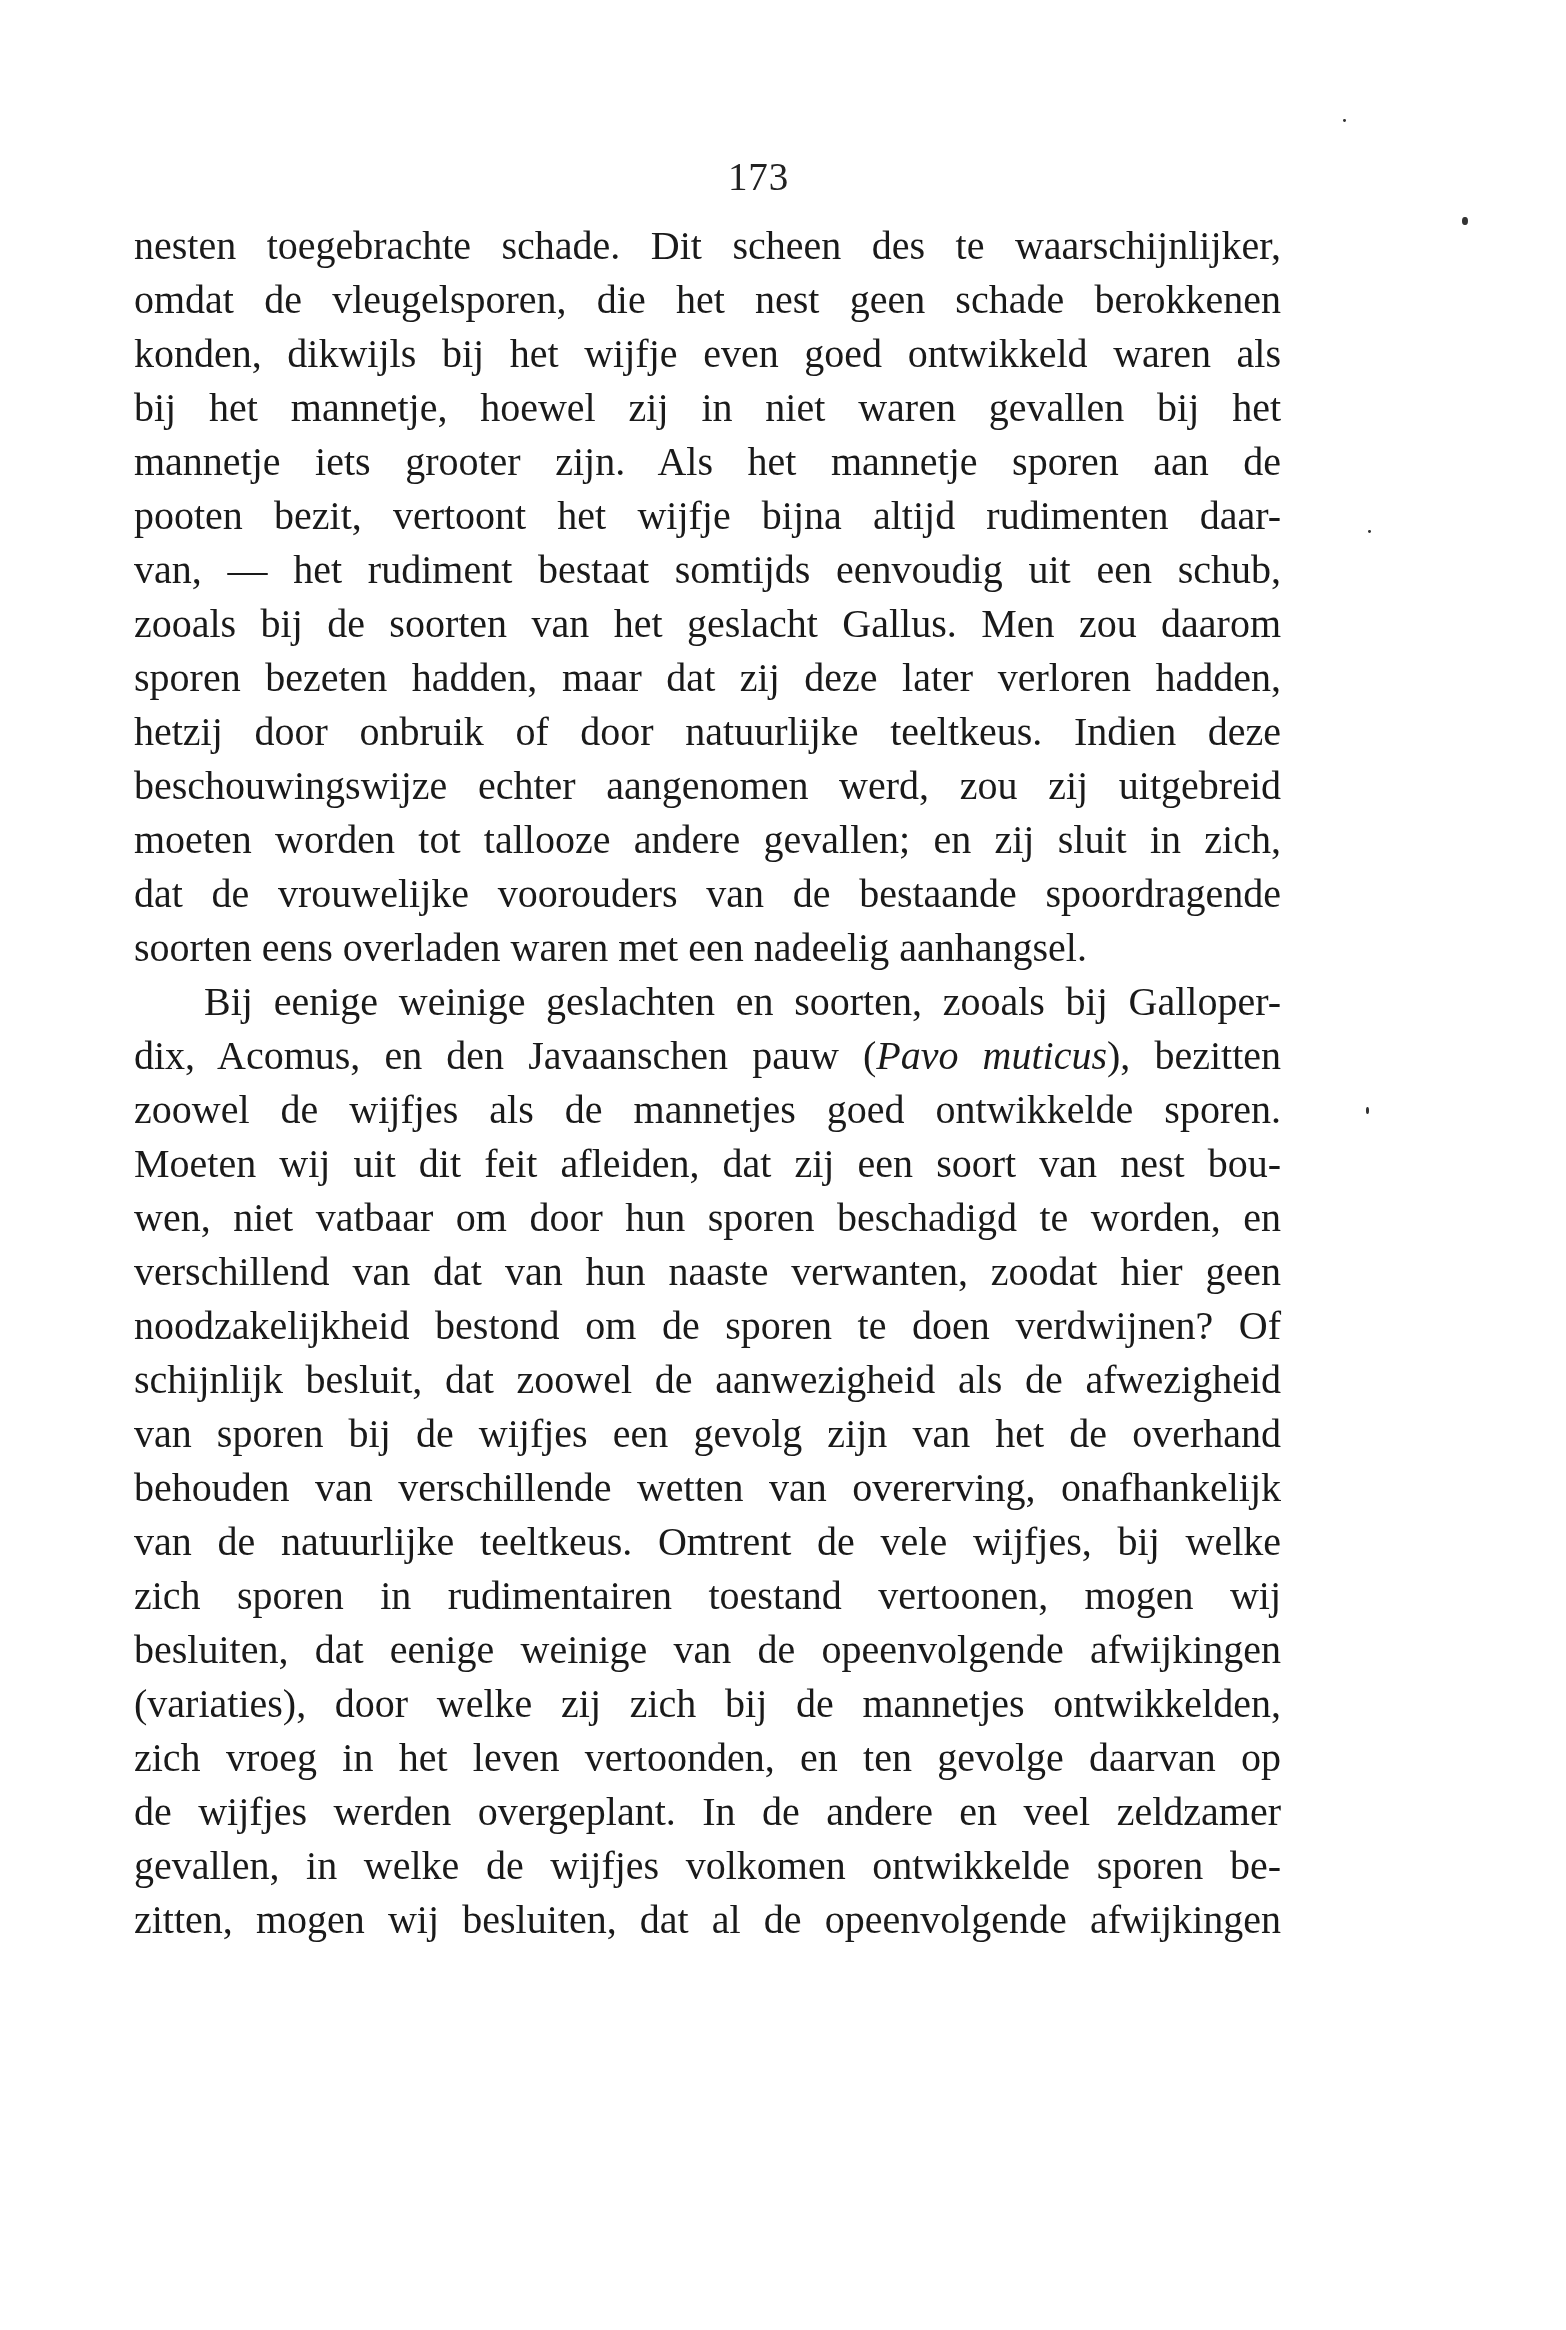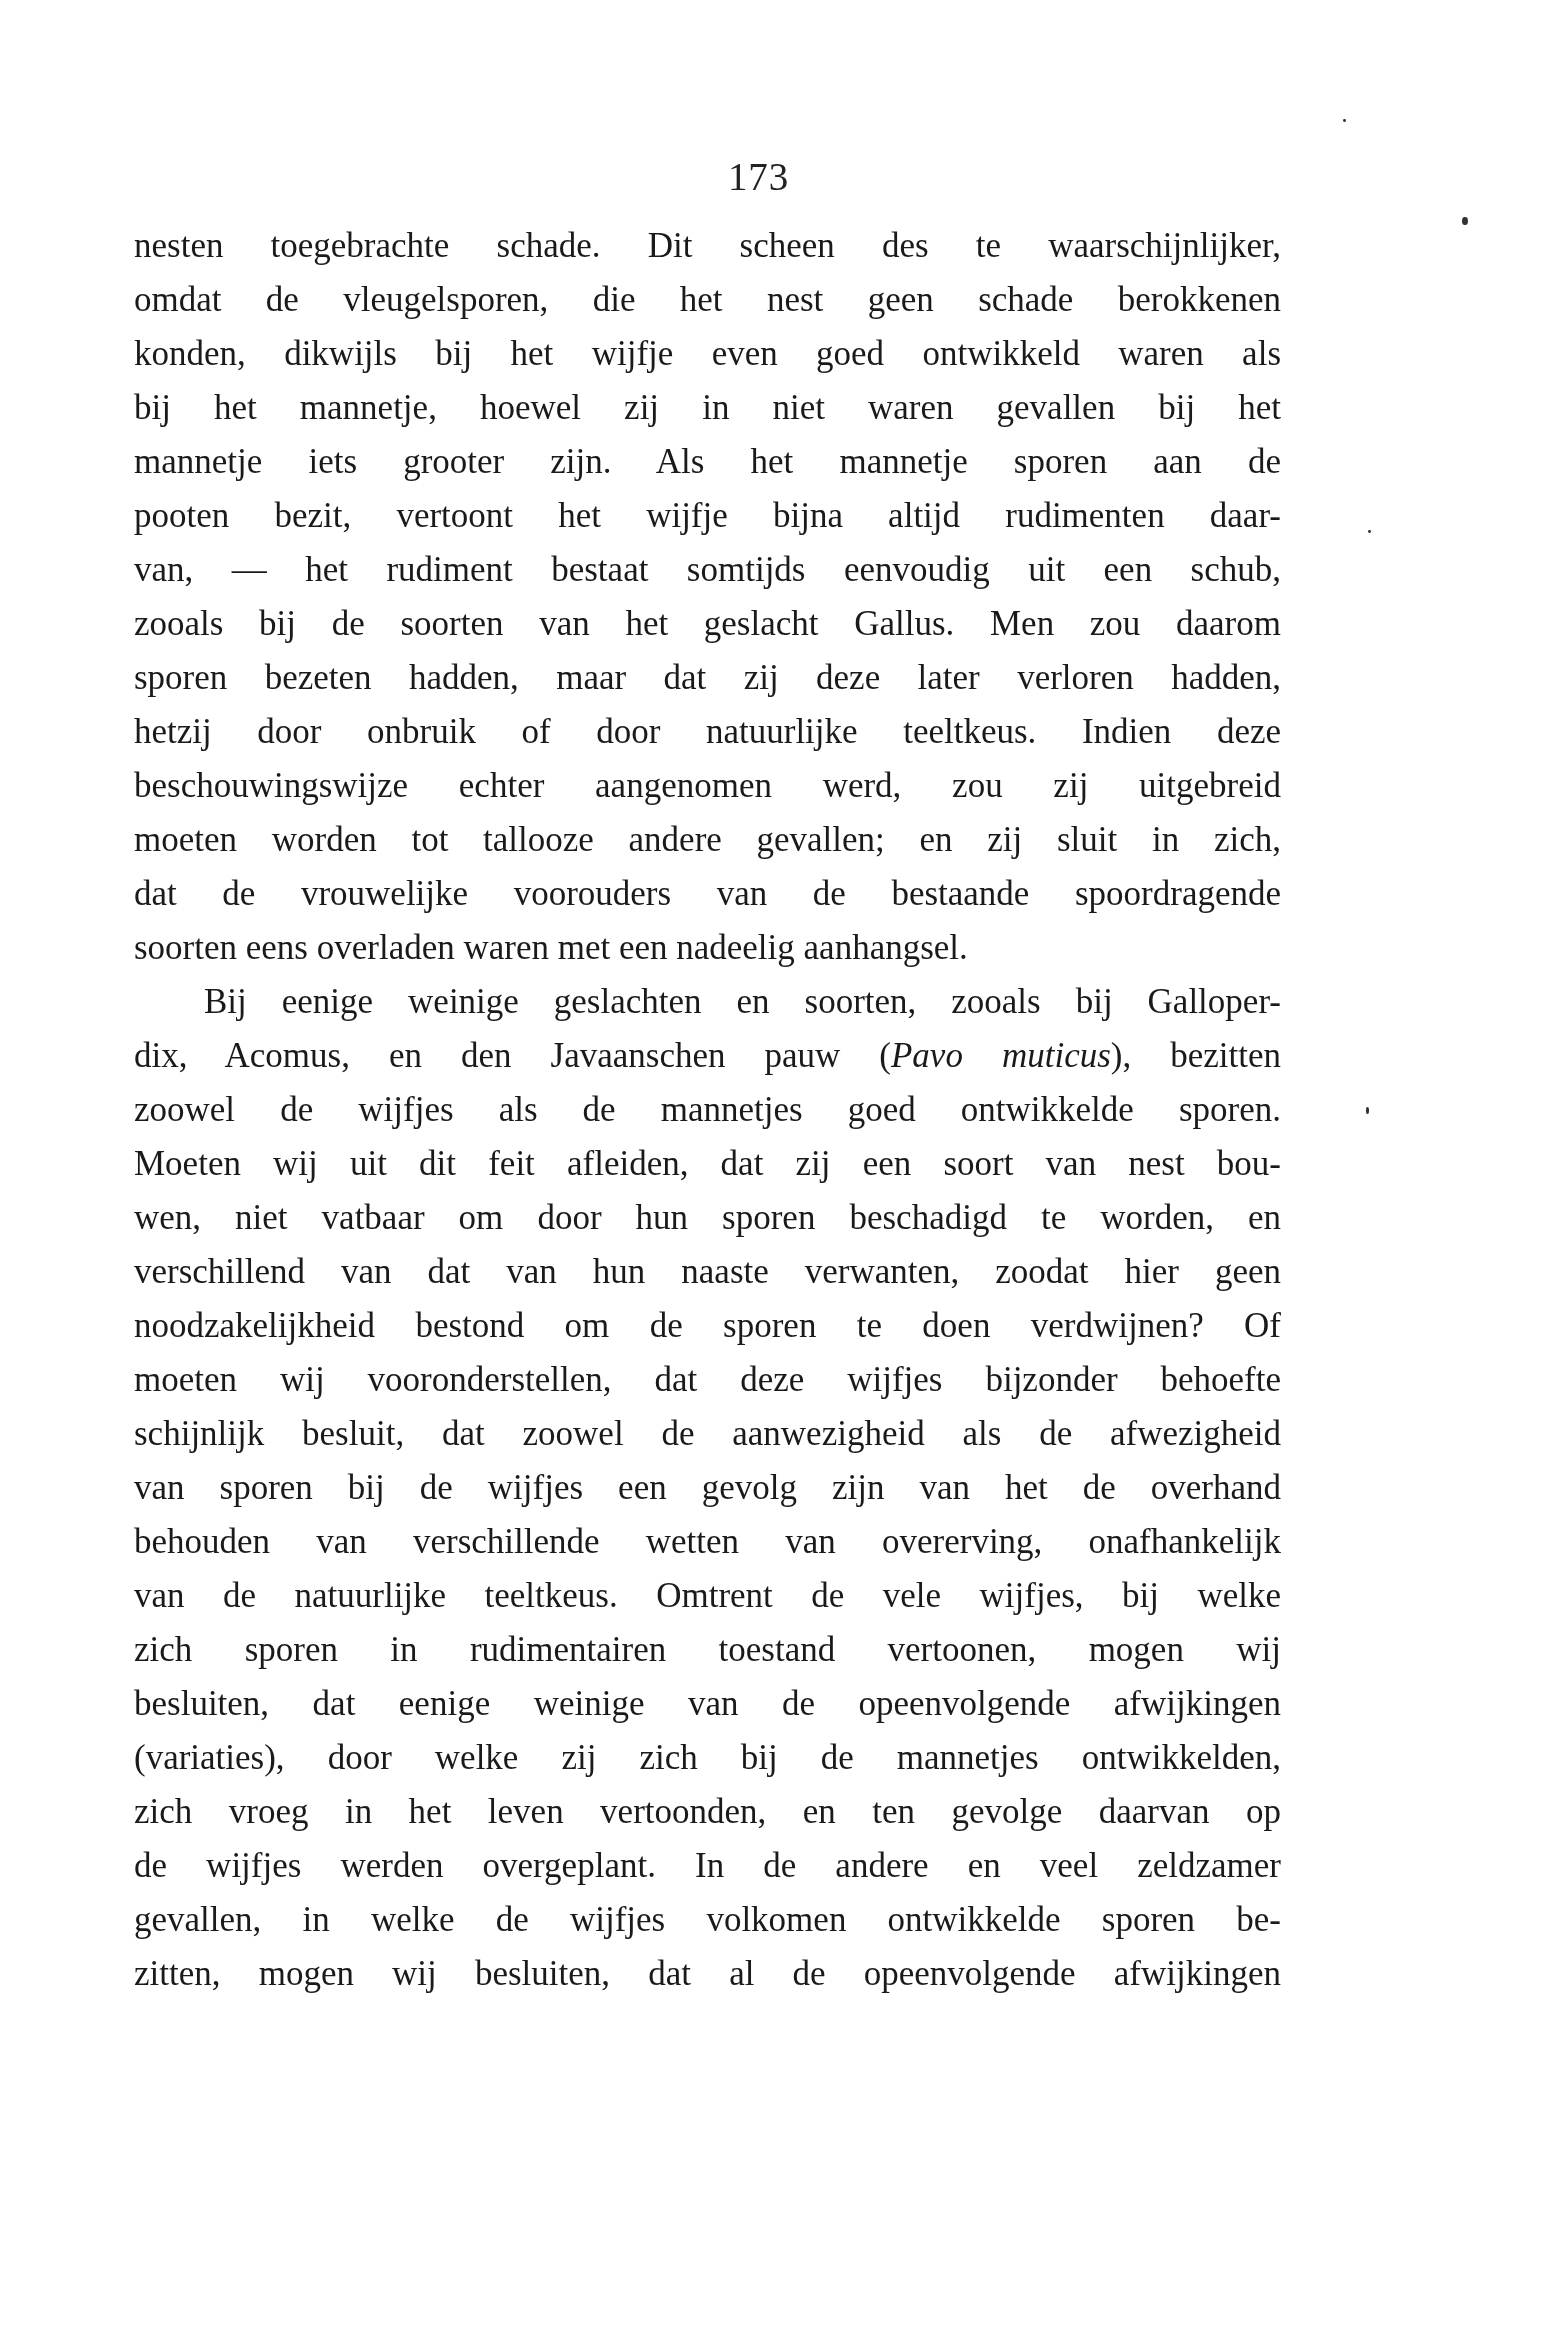--- a/index.html
+++ b/index.html
@@ -27,21 +27,21 @@
   }
   .body-text {
     position: absolute;
     top: 219px;
     left: 134px;
     width: 1147px;
   }
   .line {
     height: 54px;
     line-height: 54px;
-    font-size: 35px;
+    font-size: 40px;
     white-space: nowrap;
     text-align: justify;
     text-align-last: justify;
     overflow: visible;
   }
   .line.last {
     text-align-last: left;
   }
   .line.indent {
     padding-left: 70px;
@@ -80,21 +80,20 @@
   </div>
 
   <div>
     <div class="line indent">Bij eenige weinige geslachten en soorten, zooals bij Galloper-</div>
     <div class="line" id="italic-line">dix, Acomus, en den Javaanschen pauw (<em class="italic">Pavo muticus</em>), bezitten</div>
     <div class="line">zoowel de wijfjes als de mannetjes goed ontwikkelde sporen.</div>
     <div class="line">Moeten wij uit dit feit afleiden, dat zij een soort van nest bou-</div>
     <div class="line">wen, niet vatbaar om door hun sporen beschadigd te worden, en</div>
     <div class="line">verschillend van dat van hun naaste verwanten, zoodat hier geen</div>
     <div class="line">noodzakelijkheid bestond om de sporen te doen verdwijnen? Of</div>
-    <div class="line">moeten wij vooronderstellen, dat deze wijfjes bijzonder behoefte</div>
     <div class="line">schijnlijk besluit, dat zoowel de aanwezigheid als de afwezigheid</div>
     <div class="line">van sporen bij de wijfjes een gevolg zijn van het de overhand</div>
     <div class="line">behouden van verschillende wetten van overerving, onafhankelijk</div>
     <div class="line">van de natuurlijke teeltkeus. Omtrent de vele wijfjes, bij welke</div>
     <div class="line">zich sporen in rudimentairen toestand vertoonen, mogen wij</div>
     <div class="line">besluiten, dat eenige weinige van de opeenvolgende afwijkingen</div>
     <div class="line">(variaties), door welke zij zich bij de mannetjes ontwikkelden,</div>
     <div class="line">zich vroeg in het leven vertoonden, en ten gevolge daarvan op</div>
     <div class="line">de wijfjes werden overgeplant. In de andere en veel zeldzamer</div>
     <div class="line">gevallen, in welke de wijfjes volkomen ontwikkelde sporen be-</div>

